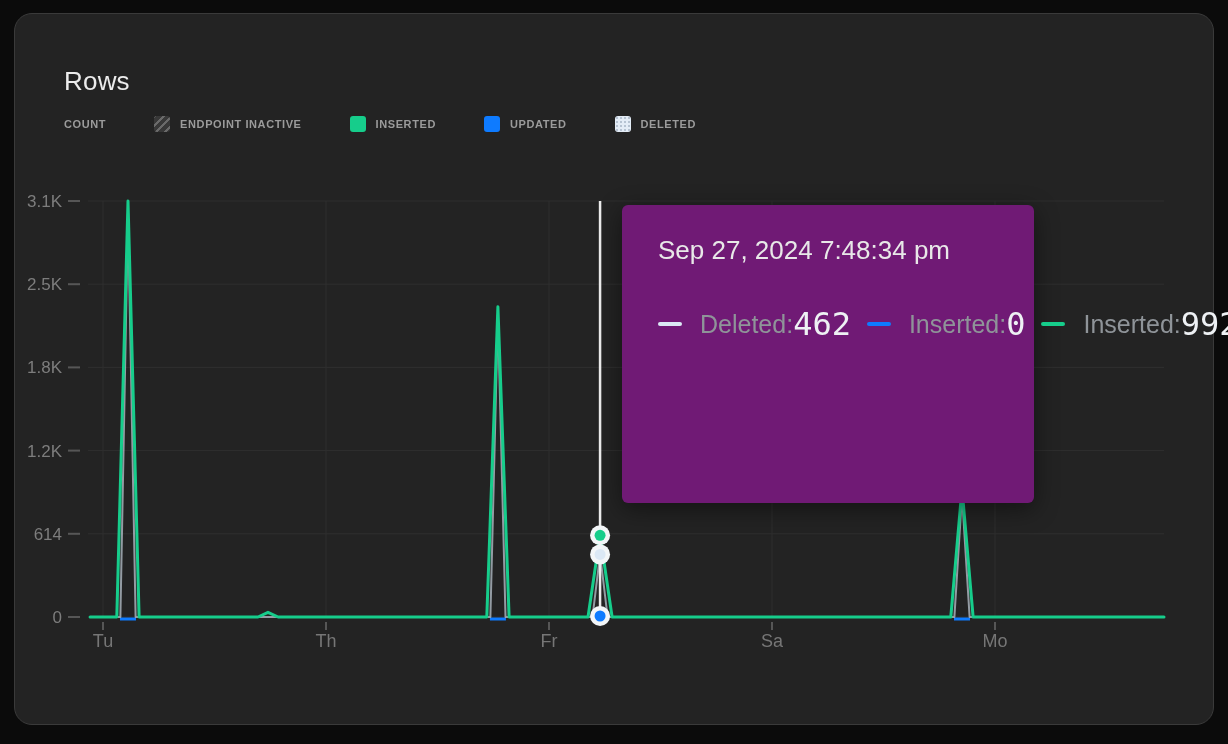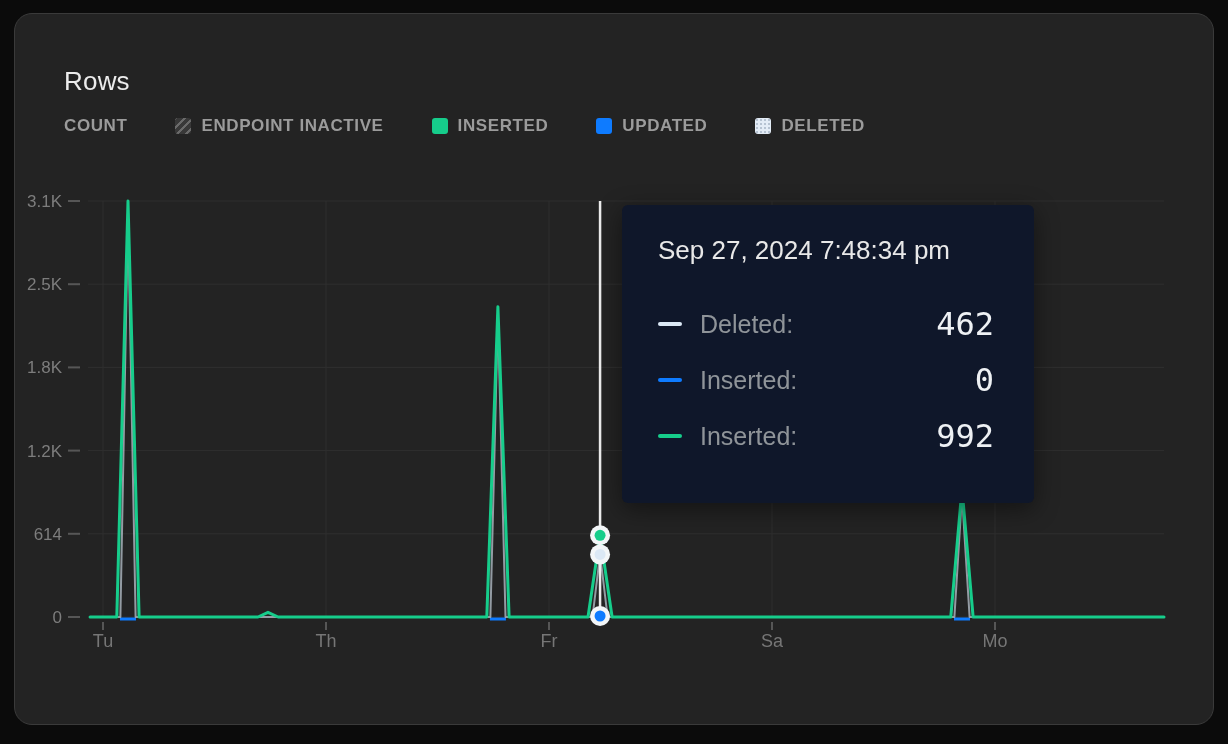--- a/index.html
+++ b/index.html
@@ -9,39 +9,39 @@
 
   .panel { position:absolute; left:14px; top:13px; width:1200px; height:712px;
            background:#232323; border:1px solid #3a3a3a; border-radius:18px; }
 
   .panel-title { position:absolute; left:64px; top:66px; font-size:26px;
                  font-weight:500; color:#ececec; letter-spacing:0.2px; z-index:4; }
 
   .legend { position:absolute; left:64px; top:116px; display:flex;
             align-items:center; gap:48px; z-index:4; }
   .legend-item { display:flex; align-items:center; gap:10px; cursor:pointer; }
-  .legend-label { font-size:17px; font-weight:700; color:#9b9b9b;
+  .legend-label { font-size:11px; font-weight:700; color:#9b9b9b;
                   letter-spacing:0.6px; text-transform:uppercase; }
   .swatch { width:16px; height:16px; border-radius:3px; display:inline-block; }
   .swatch-hatch { background:repeating-linear-gradient(135deg,#6a6a6a 0 2px,#383838 2px 6px); }
   .swatch-dotted { background-color:#e3ecf6;
        background-image:radial-gradient(#b6c3d2 1px, transparent 1.2px);
        background-size:4px 4px; }
 
   svg.chart { position:absolute; left:0; top:0; z-index:1; }
   svg text { font-family:"Liberation Sans", sans-serif; }
   .ytick-label { font-size:17px; fill:#7d7d7d; }
   .xtick-label { font-size:18px; fill:#767676; }
 
   .tooltip { position:absolute; left:622px; top:205px; width:412px; height:298px;
-             background:#0f172a; border-radius:6px; z-index:3;
+             background:#701a75; border-radius:6px; z-index:3;
              box-shadow:0 6px 24px rgba(0,0,0,0.45);
              padding:30px 40px 0 36px; }
   .tooltip-title { font-size:26px; color:#e8e8e8; font-weight:400; }
-  .tooltip-rows { margin-top:38px; display:flex; flex-direction:column; gap:16px; }
+  .tooltip-rows { margin-top:38px; display:flex; gap:16px; }
   .tooltip-row { display:flex; align-items:center; height:40px; }
   .tooltip-dash { width:24px; height:4px; border-radius:2px; flex:0 0 auto; }
   .tooltip-label { margin-left:18px; font-size:25px; color:#8f9499; }
   .tooltip-value { margin-left:auto; font-size:32px; color:#eef1f4;
                    font-family:"DejaVu Sans Mono", monospace; }
 </style>
 </head>
 <body>
 
 <div class="page">

